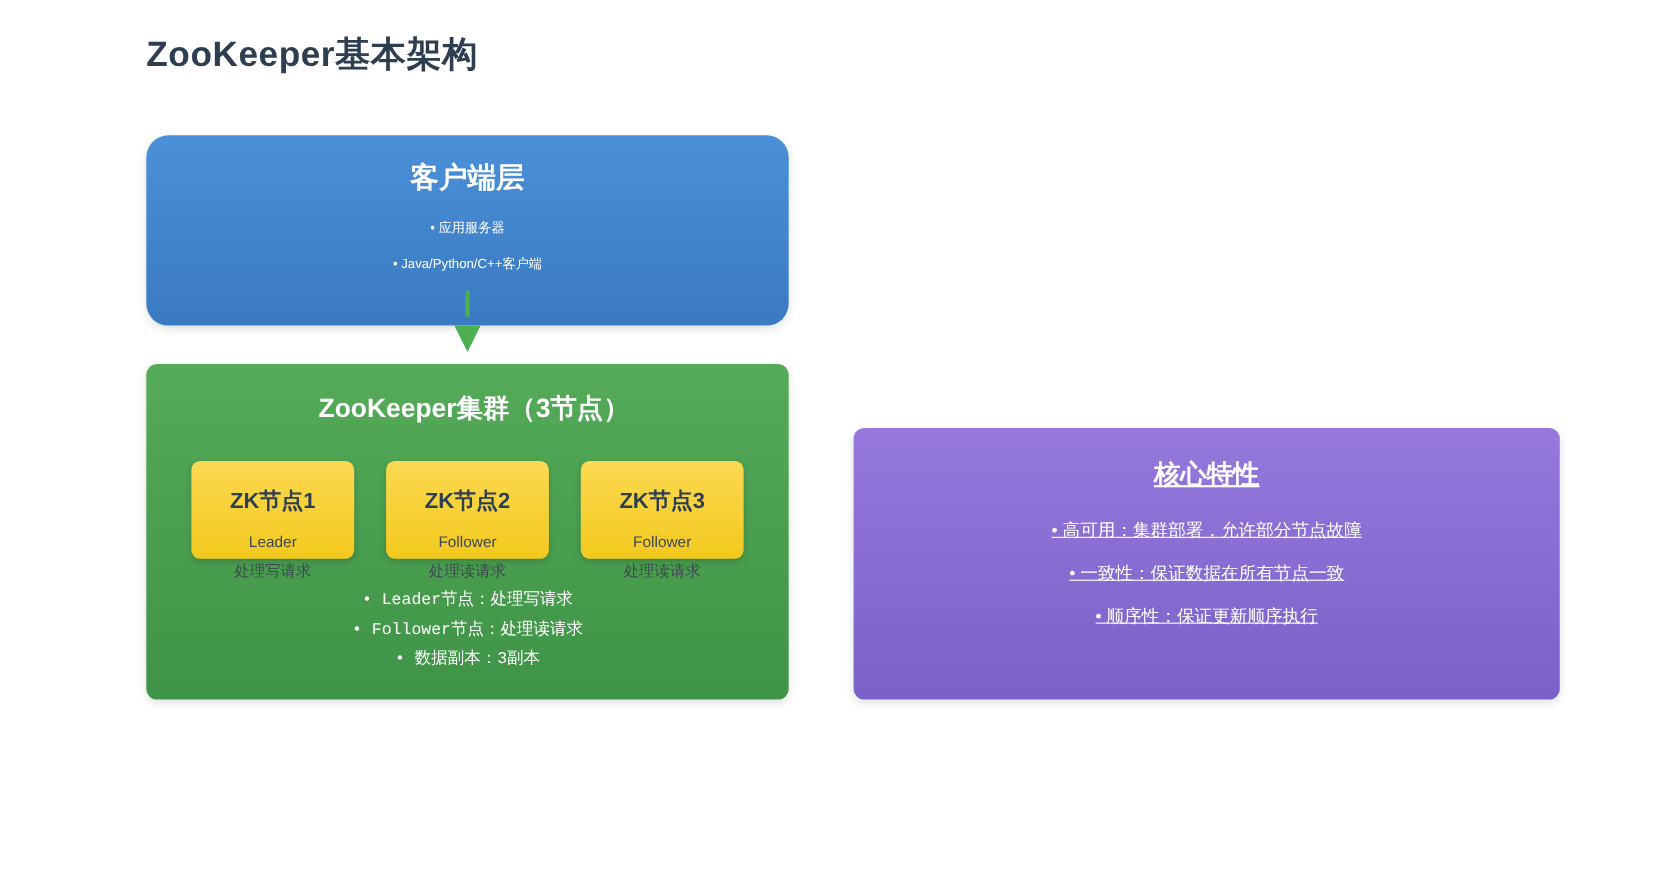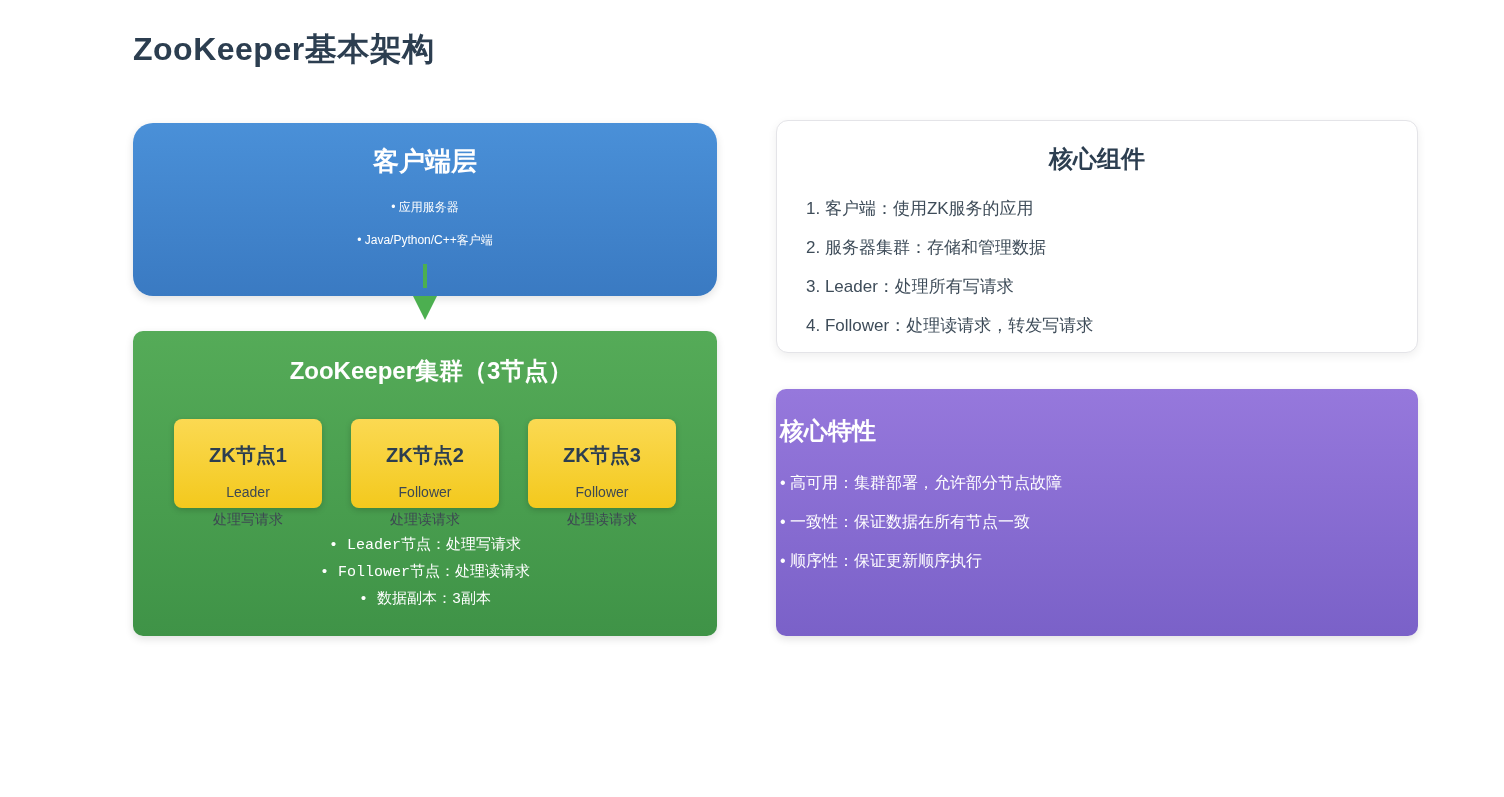--- a/index.html
+++ b/index.html
@@ -74,23 +74,24 @@
     margin-bottom: 16px;
   }
   .components-card .card-line {
     font-size: 17px; color: #3e4c59; line-height: 35px; text-align: left;
   }
 
   .features-box {
     position: absolute; left: 760px; top: 373px; width: 642px; height: 247px;
     border-radius: 10px;
     background: linear-gradient(180deg, #9678dc 0%, #7a61c8 100%);
-    color: #ffffff; text-align: left;
+    color: #ffffff; text-align: center;
     box-shadow: 0 3px 8px rgba(0,0,0,0.12);
     padding-top: 22px;
+    text-decoration: underline;
   }
   .features-box .box-title { font-size: 24px; font-weight: bold; margin-bottom: 18px; }
   .features-box .box-line { font-size: 16px; line-height: 35px; }
 
   .footnotes {
     position: absolute; left: 772px; top: 674px;
     font-size: 15px; color: #a3a7ae; line-height: 29px;
   }
 </style>
 </head>
@@ -130,27 +131,20 @@
         <div class="node-line">处理读请求</div>
       </div>
     </div>
     <div class="cluster-notes">
       <div>• Leader节点：处理写请求</div>
       <div>• Follower节点：处理读请求</div>
       <div>• 数据副本：3副本</div>
     </div>
   </div>
 
-  <div class="components-card">
-    <div class="card-title">核心组件</div>
-    <div class="card-line">1. 客户端：使用ZK服务的应用</div>
-    <div class="card-line">2. 服务器集群：存储和管理数据</div>
-    <div class="card-line">3. Leader：处理所有写请求</div>
-    <div class="card-line">4. Follower：处理读请求，转发写请求</div>
-  </div>
 
   <div class="features-box">
     <div class="box-title">核心特性</div>
     <div class="box-line">• 高可用：集群部署，允许部分节点故障</div>
     <div class="box-line">• 一致性：保证数据在所有节点一致</div>
     <div class="box-line">• 顺序性：保证更新顺序执行</div>
   </div>
 
 
 </div>

